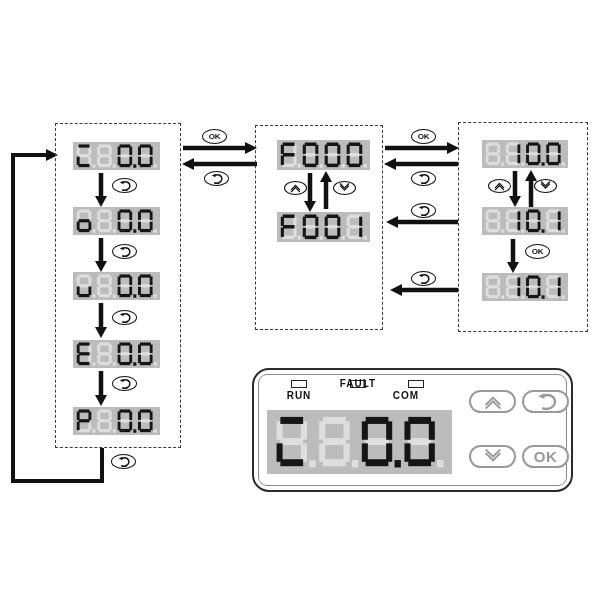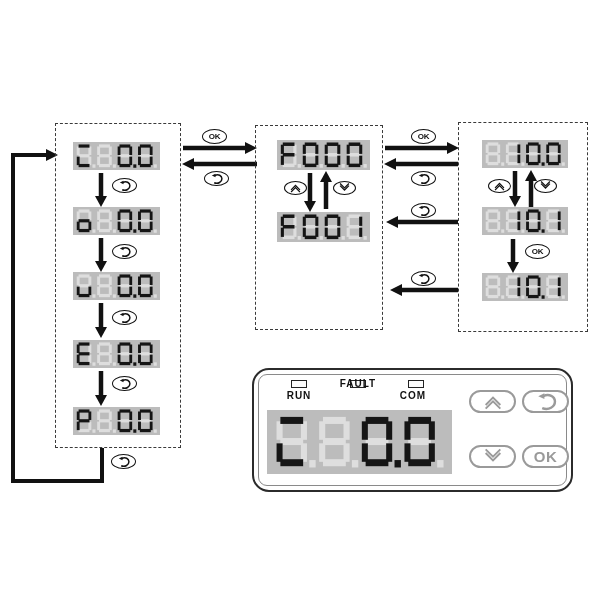--- a/index.html
+++ b/index.html
@@ -710,21 +710,21 @@
       <span class="okt">OK</span>
     </div>
 
   <div id="panel">
     <div class="pinner"></div>
     <div class="led" style="left:37px;top:10px"></div>
     <div class="led" style="left:96px;top:10px"></div>
     <div class="led" style="left:154px;top:10px"></div>
     <div class="ledlbl" style="left:45px;top:21px">RUN</div>
     <div class="ledlbl" style="left:104px;top:9px">FAULT</div>
-    <div class="ledlbl" style="left:159px;top:21px">COM</div>
+    <div class="ledlbl" style="left:152px;top:21px">COM</div>
     <div class="disp disp-big" style="left: 13px; top: 40px; width: 185px; height: 64px; background: rgb(188, 188, 188);">
         <svg viewBox="0 0 111 29.5" width="100%" height="100%" preserveAspectRatio="none">
           <rect x="3.5" y="0.5" width="15" height="4" fill="#dedede"></rect>
           <rect x="17" y="3" width="4" height="10.5" fill="#dedede"></rect>
           <rect x="17" y="15.5" width="4" height="10.5" fill="#dedede"></rect>
           <rect x="3.5" y="24.5" width="15" height="4" fill="#dedede"></rect>
           <rect x="1" y="15.5" width="4" height="10.5" fill="#dedede"></rect>
           <rect x="1" y="3" width="4" height="10.5" fill="#dedede"></rect>
           <rect x="3.5" y="12.5" width="15" height="4" fill="#dedede"></rect>
           <rect x="3.5" y="0.5" width="15" height="4" fill="#151515"></rect>

